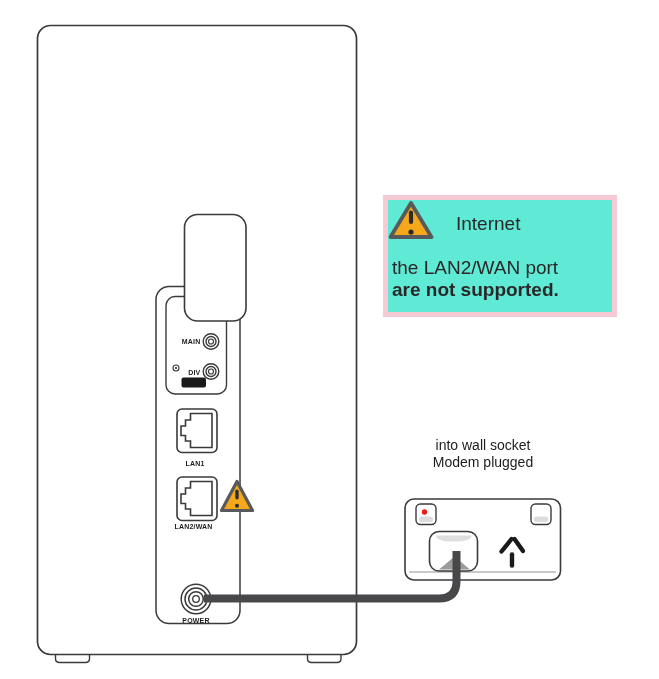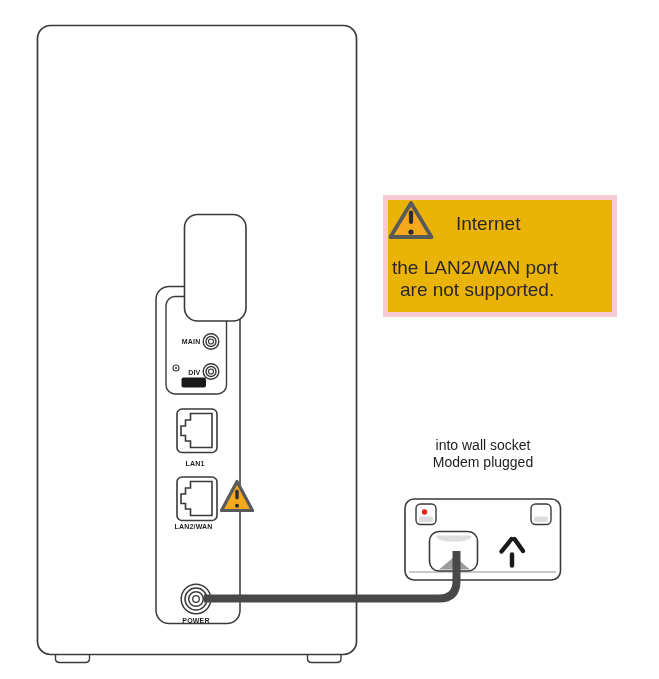--- a/index.html
+++ b/index.html
@@ -1,26 +1,26 @@
 <!DOCTYPE html>
 <html><head>
 <meta charset="utf-8">
 <style>
   html,body{margin:0;padding:0;background:#ffffff;}
   .stage{position:relative;width:659px;height:679px;background:#ffffff;overflow:hidden;
          font-family:"Liberation Sans",sans-serif;}
   .stage svg{position:absolute;left:0;top:0;}
   .port-label{font-family:"Liberation Sans",sans-serif;font-size:7px;font-weight:bold;fill:#1e1e20;letter-spacing:.2px;}
   .note-box{position:absolute;left:383px;top:195px;width:234px;height:122px;
-            border:5px solid #f7c9d5;background:#eab308;box-sizing:border-box;}
+            border:5px solid #f7c9d5;background:#5eead4;box-sizing:border-box;}
   .note-line{position:absolute;font-size:19px;line-height:20px;color:#2b2728;white-space:nowrap;}
   .note-line.l1{left:68px;top:14px;}
   .note-line.l2{left:68px;top:36px;}
   .note-line.l3{left:4px;top:58px;}
-  .note-line.l4{left:12px;top:80px;}
+  .note-line.l4{left:4px;top:80px;font-weight:bold;}
   .note-tri{position:absolute;left:20px;top:10px;width:46px;height:40px;}
   .socket-caption{position:absolute;left:398px;top:437px;width:170px;text-align:center;
                   font-size:14px;line-height:16.5px;color:#1c1c1e;}
 </style>
 </head>
 <body>
 
 <div class="stage">
 
   <svg width="659" height="679" viewBox="0 0 659 679">

